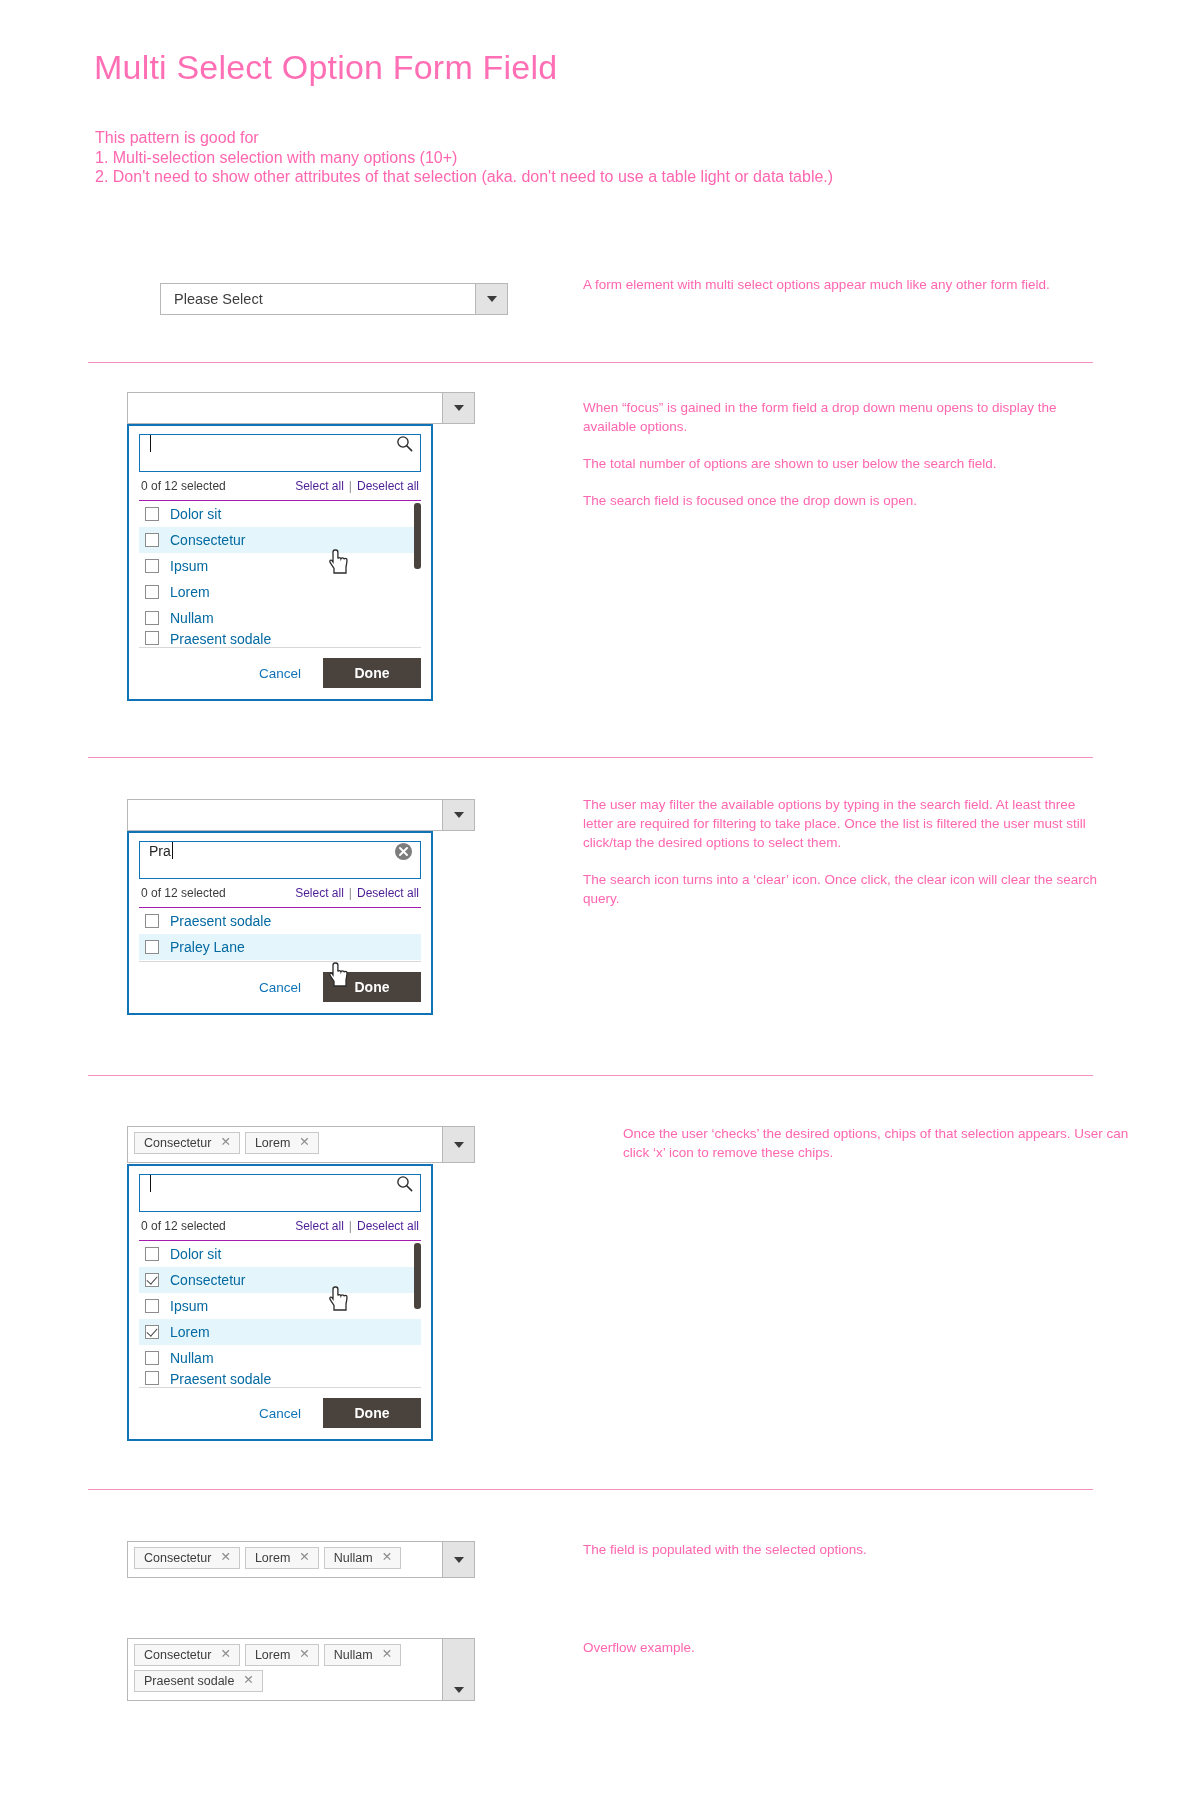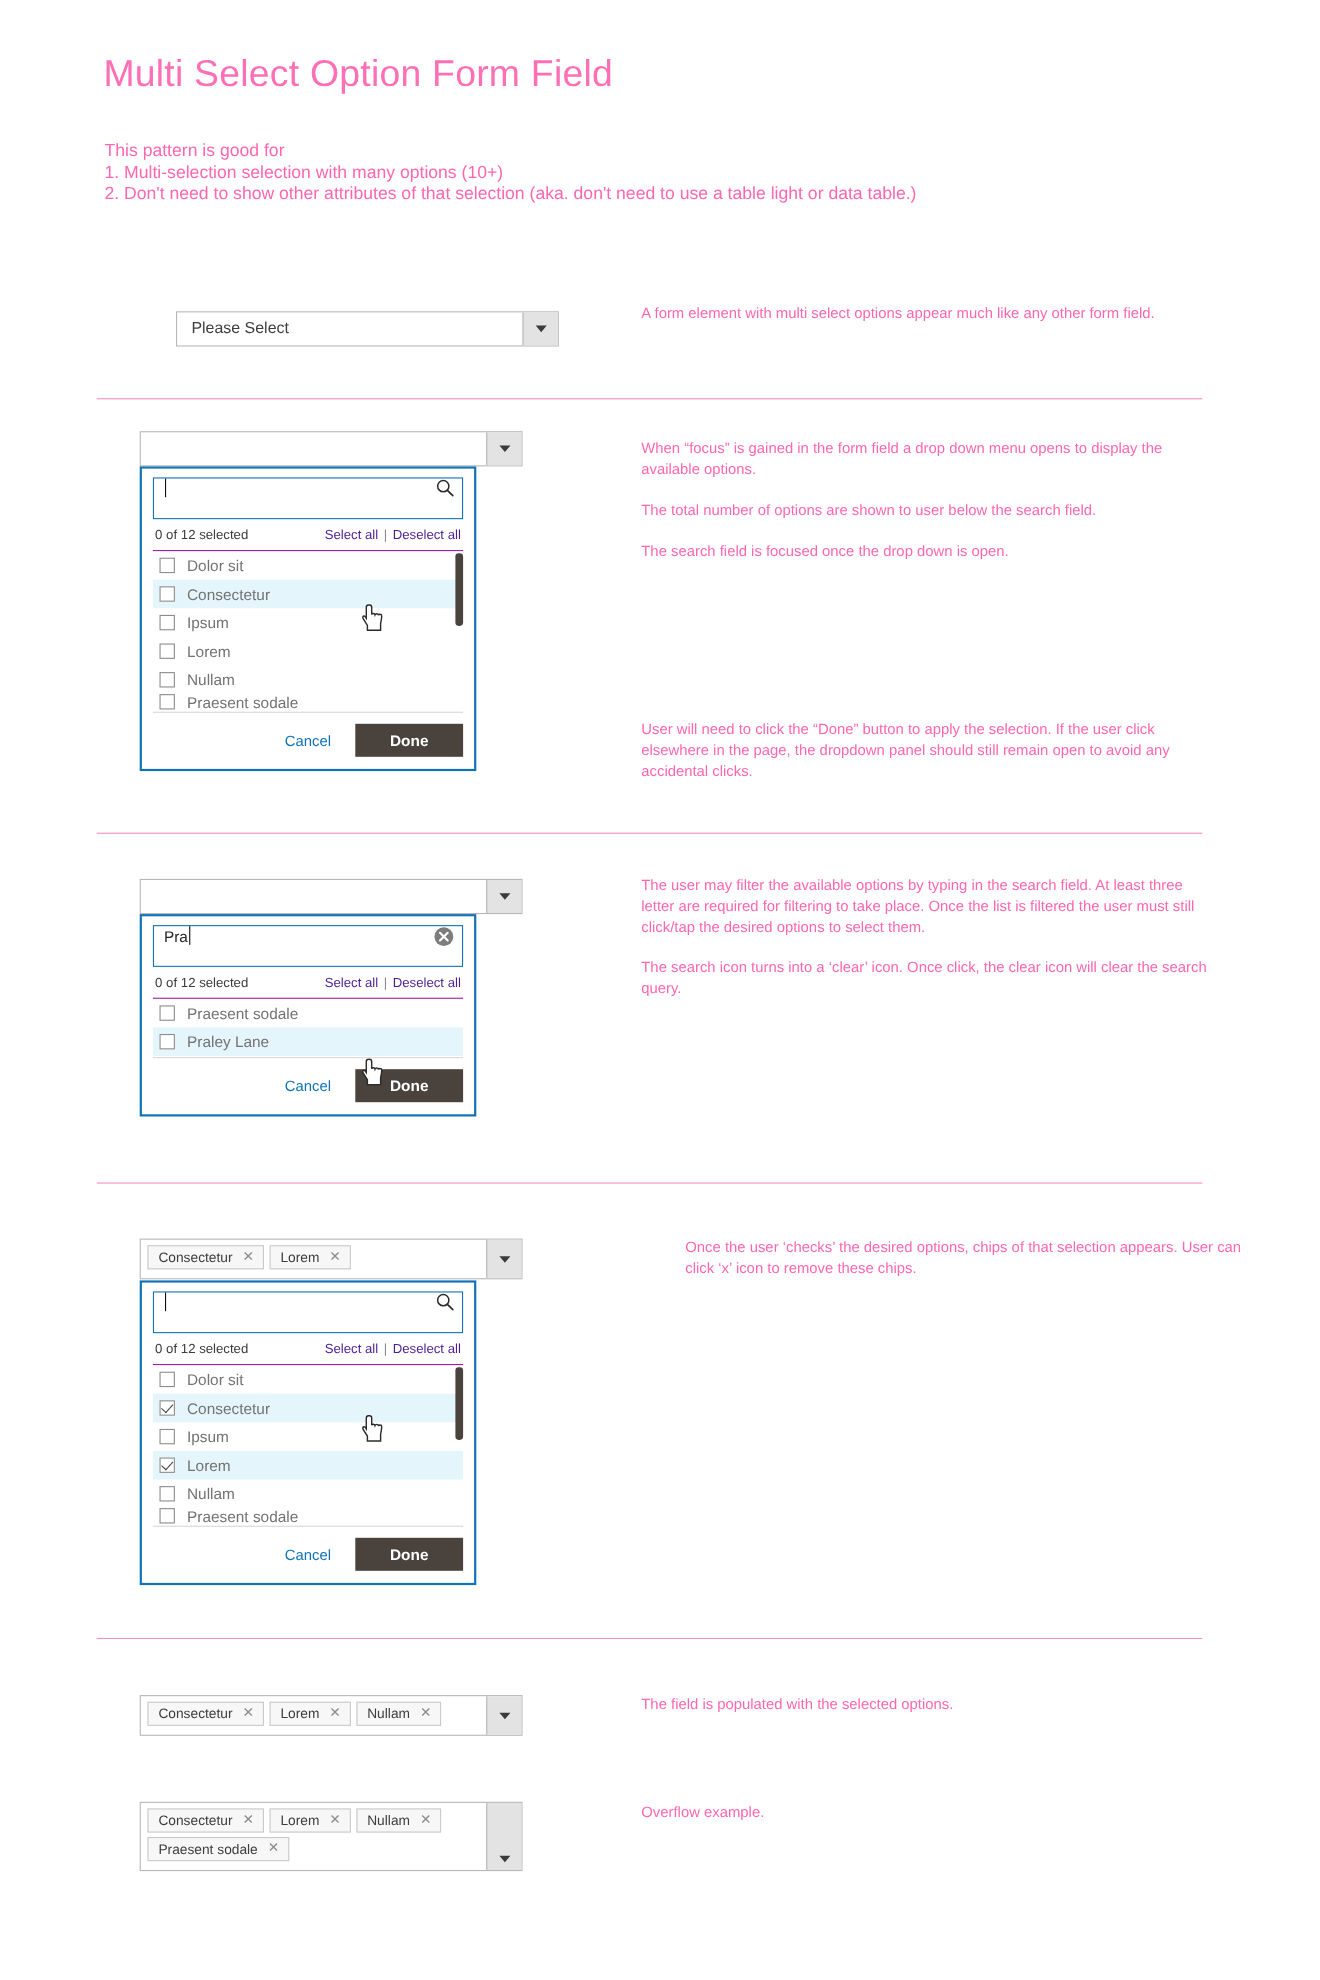--- a/index.html
+++ b/index.html
@@ -104,21 +104,21 @@
     border-bottom:1px solid #a21caf;
   }
   .countrow .cnt { color:#3b3b3b; }
   .countrow .acts { color:#1073b8; }
   .countrow .acts a { color:#4c1d95; text-decoration:none; }
   .countrow .acts .sep { color:#8a8a8a; padding:0 5px; }
 
   .optlist { position:relative; }
   .opt {
     display:flex; align-items:center; gap:11px;
-    height:26px; padding-left:6px; font-size:14px; color:#737373;
+    height:26px; padding-left:6px; font-size:14px; color:#0369a1;
     white-space:nowrap;
   }
   .opt.hl { background:#e4f5fb; }
   .opt.clipped { height:15px; overflow:hidden; align-items:flex-start; }
   .cb {
     width:14px;height:14px;border:1px solid #8c8c8c;background:#fff;
     flex-shrink:0; position:relative;
   }
   .cb.checked::after {
     content:""; position:absolute; left:3px; top:0px;
@@ -236,23 +236,20 @@
 
   <svg class="cursor" style="left:329px; top:549px;" viewBox="0 0 22 26">
     <path d="M6 1 C4.6 1 4 2 4 3.2 L4 13 L3 11.6 C2.3 10.7 1 10.9 0.8 12 C0.7 12.6 1 13.2 1.4 13.8 L5 19.5 L5 24 L17 24 L17 18 C17.6 15 18 12.5 18 11 C18 10 17.2 9.4 16.4 9.4 C15.8 9.4 15.2 9.8 15 10.3 C14.9 9.4 14.2 8.9 13.4 8.9 C12.7 8.9 12.1 9.3 11.9 9.9 C11.7 9.1 11.1 8.7 10.4 8.7 C9.7 8.7 9.1 9 8.9 9.6 L8.9 3.2 C8.9 2 8.2 1 6.9 1 Z" fill="#ffffff" stroke="#2b2b2b" stroke-width="1.3"></path>
   </svg>
 
   <div class="note" style="left:583px; top:398px;">
     <p>When “focus” is gained in the form field a drop down menu opens to display the available options.</p>
     <p>The total number of options are shown to user below the search field.</p>
     <p>The search field is focused once the drop down is open.</p>
   </div>
-  <div class="note" style="left:583px; top:653px;">
-    <p>User will need to click the “Done” button to apply the selection. If the user click elsewhere in the page, the dropdown panel should still remain open to avoid any accidental clicks.</p>
-  </div>
 
   <div class="divider" style="top:757px;"></div>
 
   <div class="selectwrap" style="left:127px; top:799px;">
     <div class="selectbox">
       <div class="value"></div>
       <div class="arrowbtn">
         <span class="caret"></span>
       </div>
     </div>

